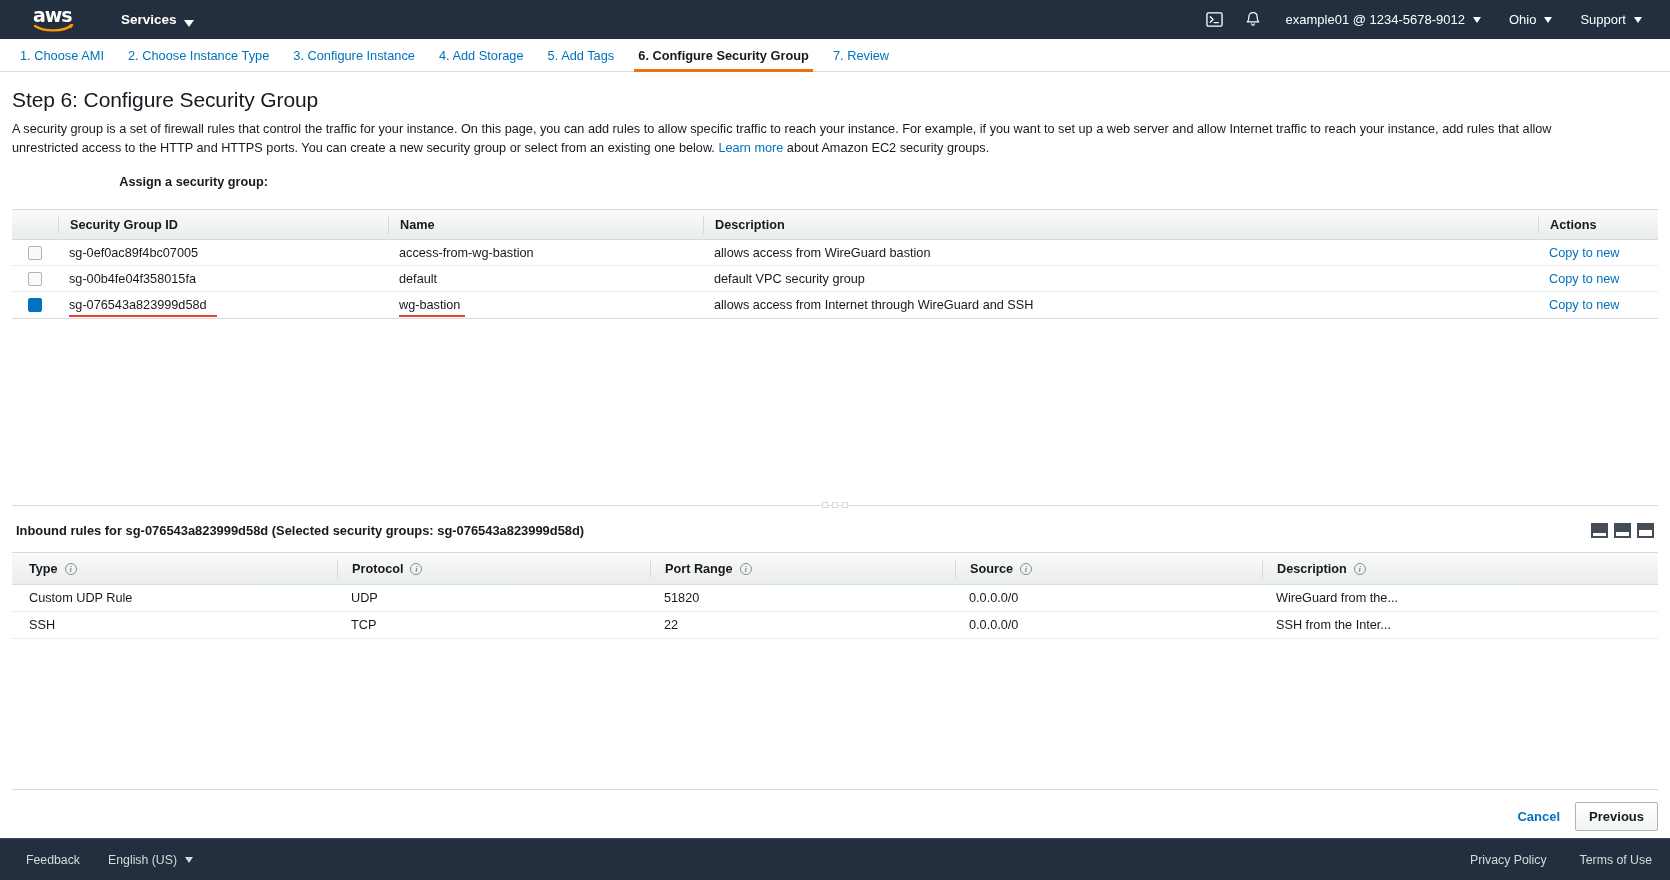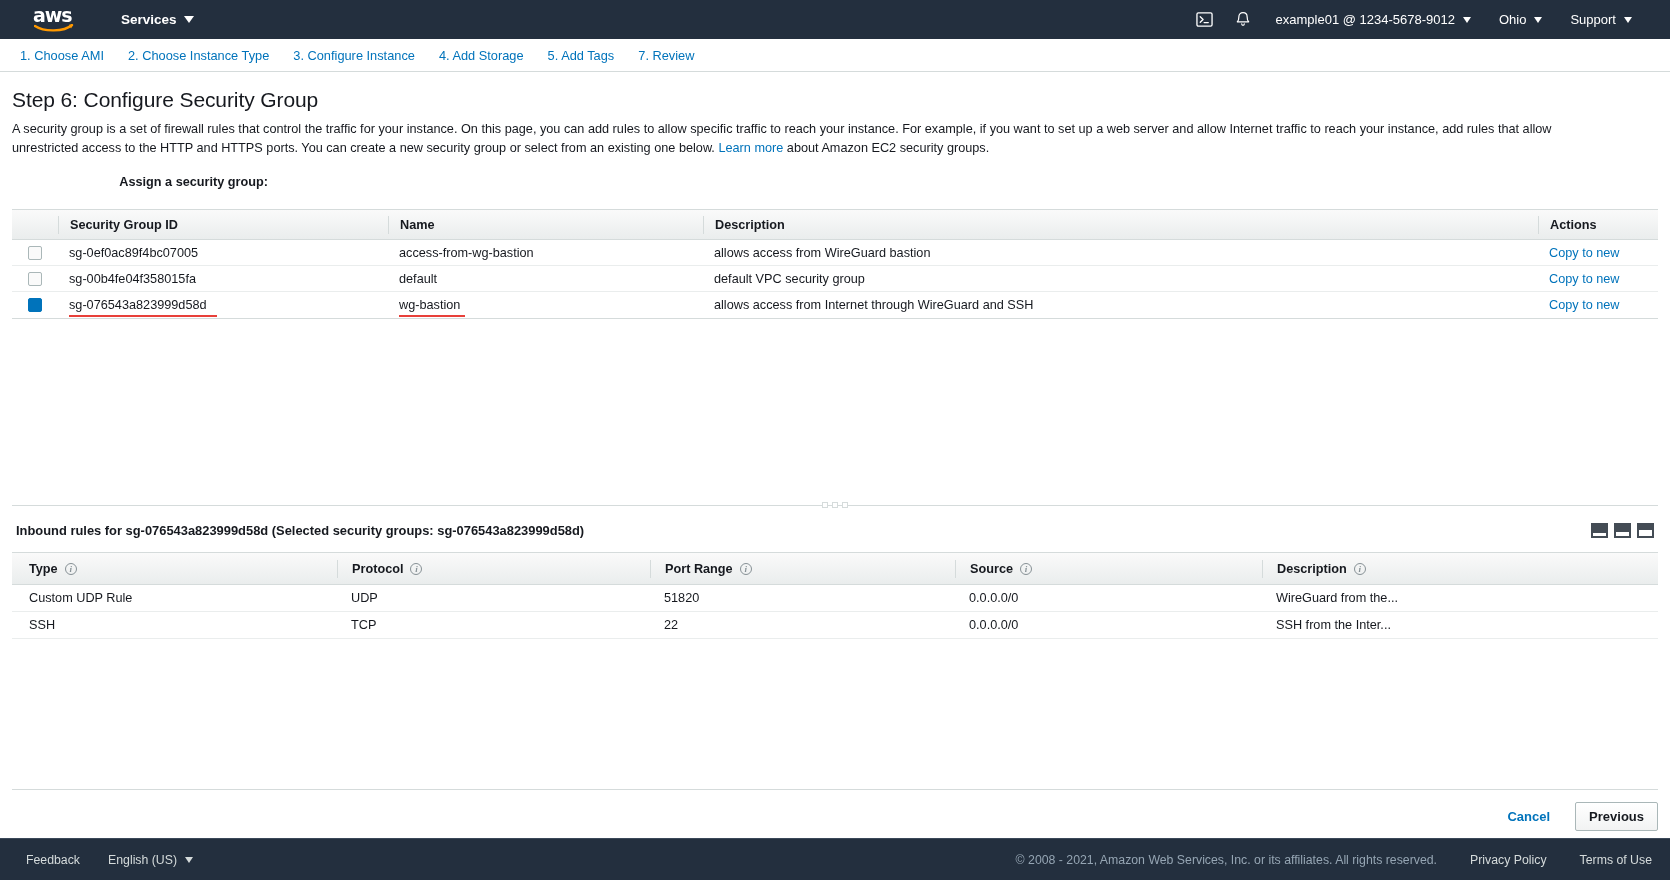--- a/index.html
+++ b/index.html
@@ -20,40 +20,40 @@
   .aws-logo .word {
     color: #fff; font-size: 19px; font-weight: 700;
     letter-spacing: -1px; line-height: 17px;
     font-family: "DejaVu Sans", sans-serif;
   }
   .aws-logo .smile {
     position: absolute; left: 1px; top: 17px; width: 40px; height: 8px;
   }
   .nav-services {
     margin-left: 46px; color: #ffffff; font-size: 13.5px; font-weight: 700;
-    display: flex; align-items: center; gap: 7px; cursor: pointer;
+    display: flex; align-items: flex-end; gap: 7px; cursor: pointer;
   }
   .caret { width: 0; height: 0; border-left: 5px solid transparent;
            border-right: 5px solid transparent; border-top: 7px solid currentColor; }
   .caret.sm { border-left-width: 4.5px; border-right-width: 4.5px; border-top-width: 6px; }
   .search-wrap {
     position: absolute; left: 400px; width: 508px; height: 27px;
     background: #1b2532; border: 1px solid #545b64; border-radius: 2px;
     display: flex; align-items: center; padding: 0 11px;
   }
   .search-icon { width: 14px; height: 14px; flex: none; margin-right: 10px; }
   .search-input {
     flex: 1; background: transparent; border: none; outline: none;
     color: #d5dbdb; font-size: 12.5px; font-style: italic;
     font-family: "Liberation Sans", sans-serif;
   }
   .search-input::placeholder { color: #aab7b8; font-style: italic; opacity: 1; }
   .search-kbd { color: #d5dbdb; font-size: 12.5px; white-space: nowrap; }
   .nav-right {
-    position: absolute; right: 24px; display: flex; align-items: center; gap: 0;
+    position: absolute; right: 14px; display: flex; align-items: center; gap: 0;
     color: #ffffff; font-size: 13px;
   }
   .nav-right .icon-btn {
     width: 38px; height: 39px; display: flex; align-items: center; justify-content: center;
     cursor: pointer;
   }
   .nav-item {
     display: flex; align-items: center; gap: 8px; padding: 0 14px; height: 39px;
     cursor: pointer; white-space: nowrap;
   }
@@ -182,21 +182,21 @@
     width: 12px; height: 12px; border-radius: 50%; border: 1px solid #879196;
     color: #879196; font-size: 9px; font-weight: 700; font-style: italic;
     display: inline-flex; align-items: center; justify-content: center;
     font-family: "Liberation Serif", serif; cursor: pointer; flex: none;
   }
   
   .action-bar {
     position: absolute; left: 12px; right: 12px; top: 789px;
     border-top: 1px solid #d5dbdb;
     display: flex; align-items: center; justify-content: flex-end;
-    gap: 25px; padding-top: 12px;
+    gap: 15px; padding-top: 12px;
   }
   .link-btn { color: #0073bb; font-size: 13px; font-weight: 700; cursor: pointer; }
   .btn {
     height: 29px; padding: 0 13px; border-radius: 2px; font-size: 13px;
     font-weight: 700; cursor: pointer; display: flex; align-items: center;
     font-family: "Liberation Sans", sans-serif;
   }
   .btn-sec { background: linear-gradient(#fff, #f2f3f3); border: 1px solid #aab7b8; color: #16191f; }
   .btn-pri { background: linear-gradient(#2a8fd4, #1b78c4); border: 1px solid #1b6ca8; color: #fff; }
   .annot-box {
@@ -271,20 +271,23 @@
       <span>2. Choose Instance Type</span>
     </div>
   <div class="step">
       <span>3. Configure Instance</span>
     </div>
   <div class="step">
       <span>4. Add Storage</span>
     </div>
   <div class="step">
       <span>5. Add Tags</span>
+    </div>
+  <div class="step active">
+      <span>6. Configure Security Group</span>
     </div>
   <div class="step">
       <span>7. Review</span>
     </div>
 </div>
 
 <div class="page">
   <h1 class="page-title">Step 6: Configure Security Group</h1>
   <div class="desc">
     <span>A security group is a set of firewall rules that control the traffic for your instance. On this page, you can add rules to allow specific traffic to reach your instance. For example, if you want to set up a web server and allow Internet traffic to reach your instance, add rules that allow unrestricted access to the HTTP and HTTPS ports. You can create a new security group or select from an existing one below.</span>
@@ -406,17 +409,16 @@
 
 <div class="footer">
   <div class="left">
     <span class="lnk">Feedback</span>
     <span class="lang">
       <span>English (US)</span>
       <span class="caret sm"></span>
     </span>
   </div>
   <div class="right">
-    <span class="copy">© 2008 - 2021, Amazon Web Services, Inc. or its affiliates. All rights reserved.</span>
     <span class="lnk">Privacy Policy</span>
     <span class="lnk">Terms of Use</span>
   </div>
 </div>
 
 </body></html>

